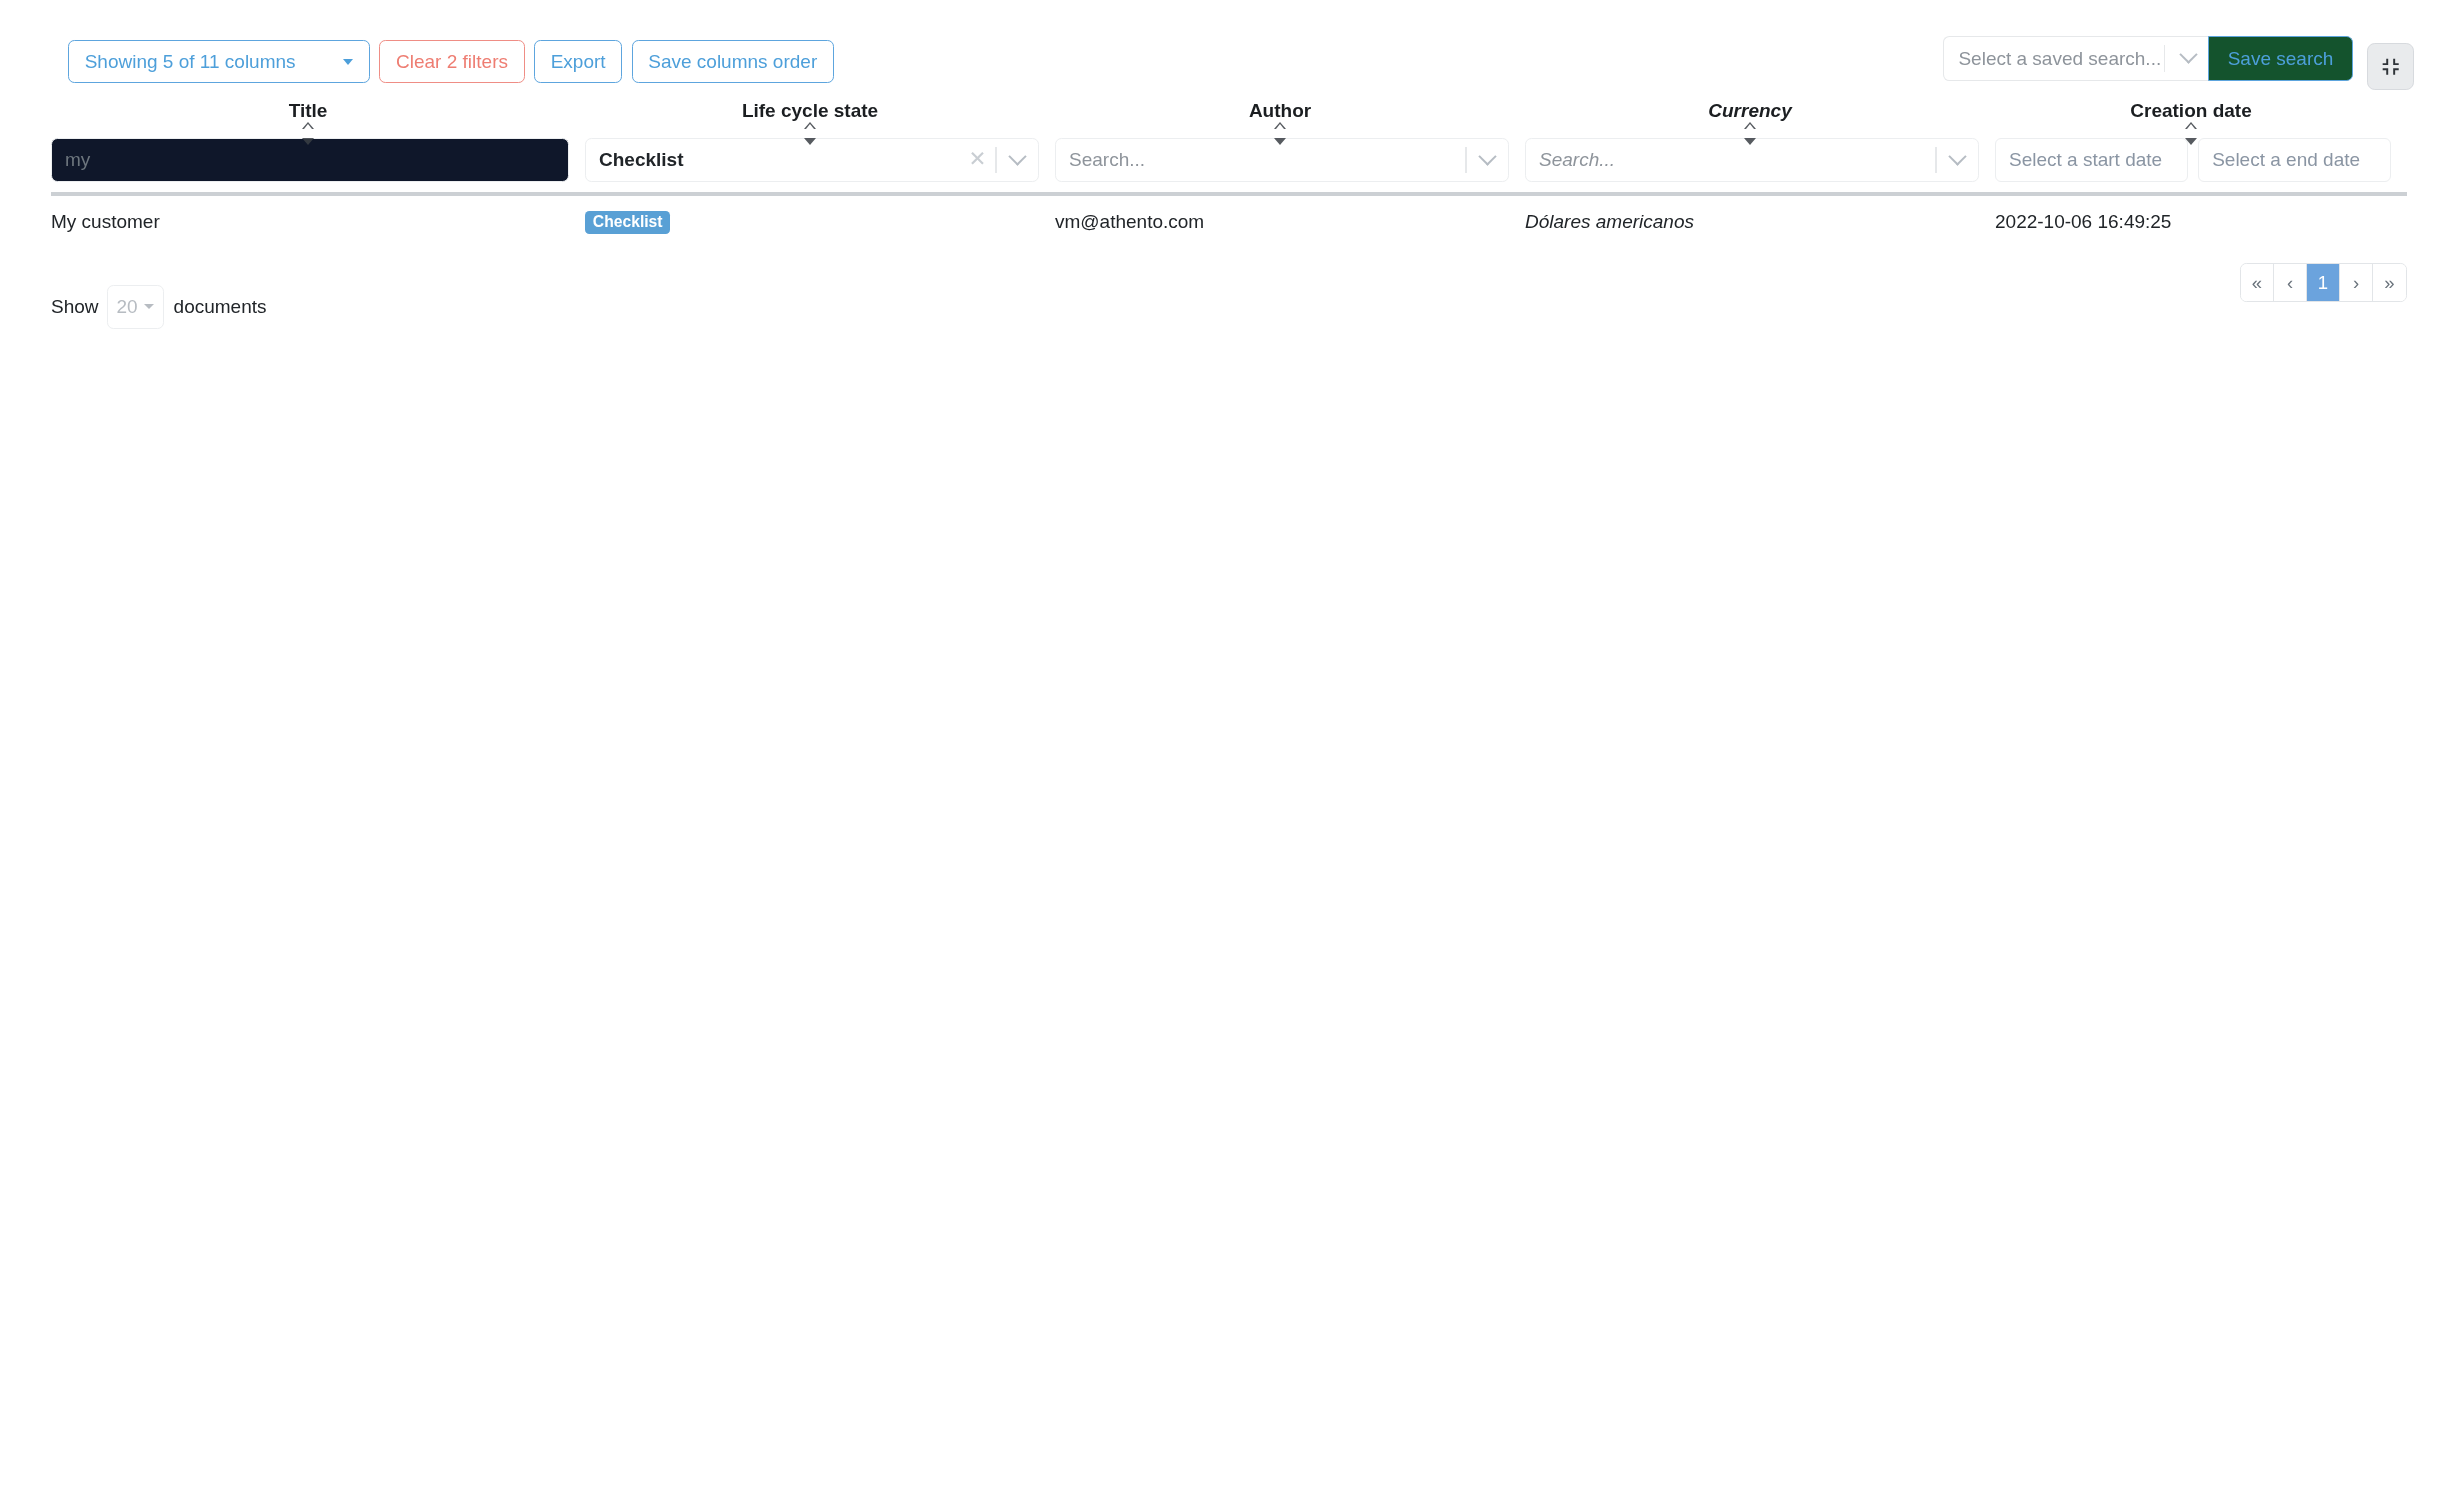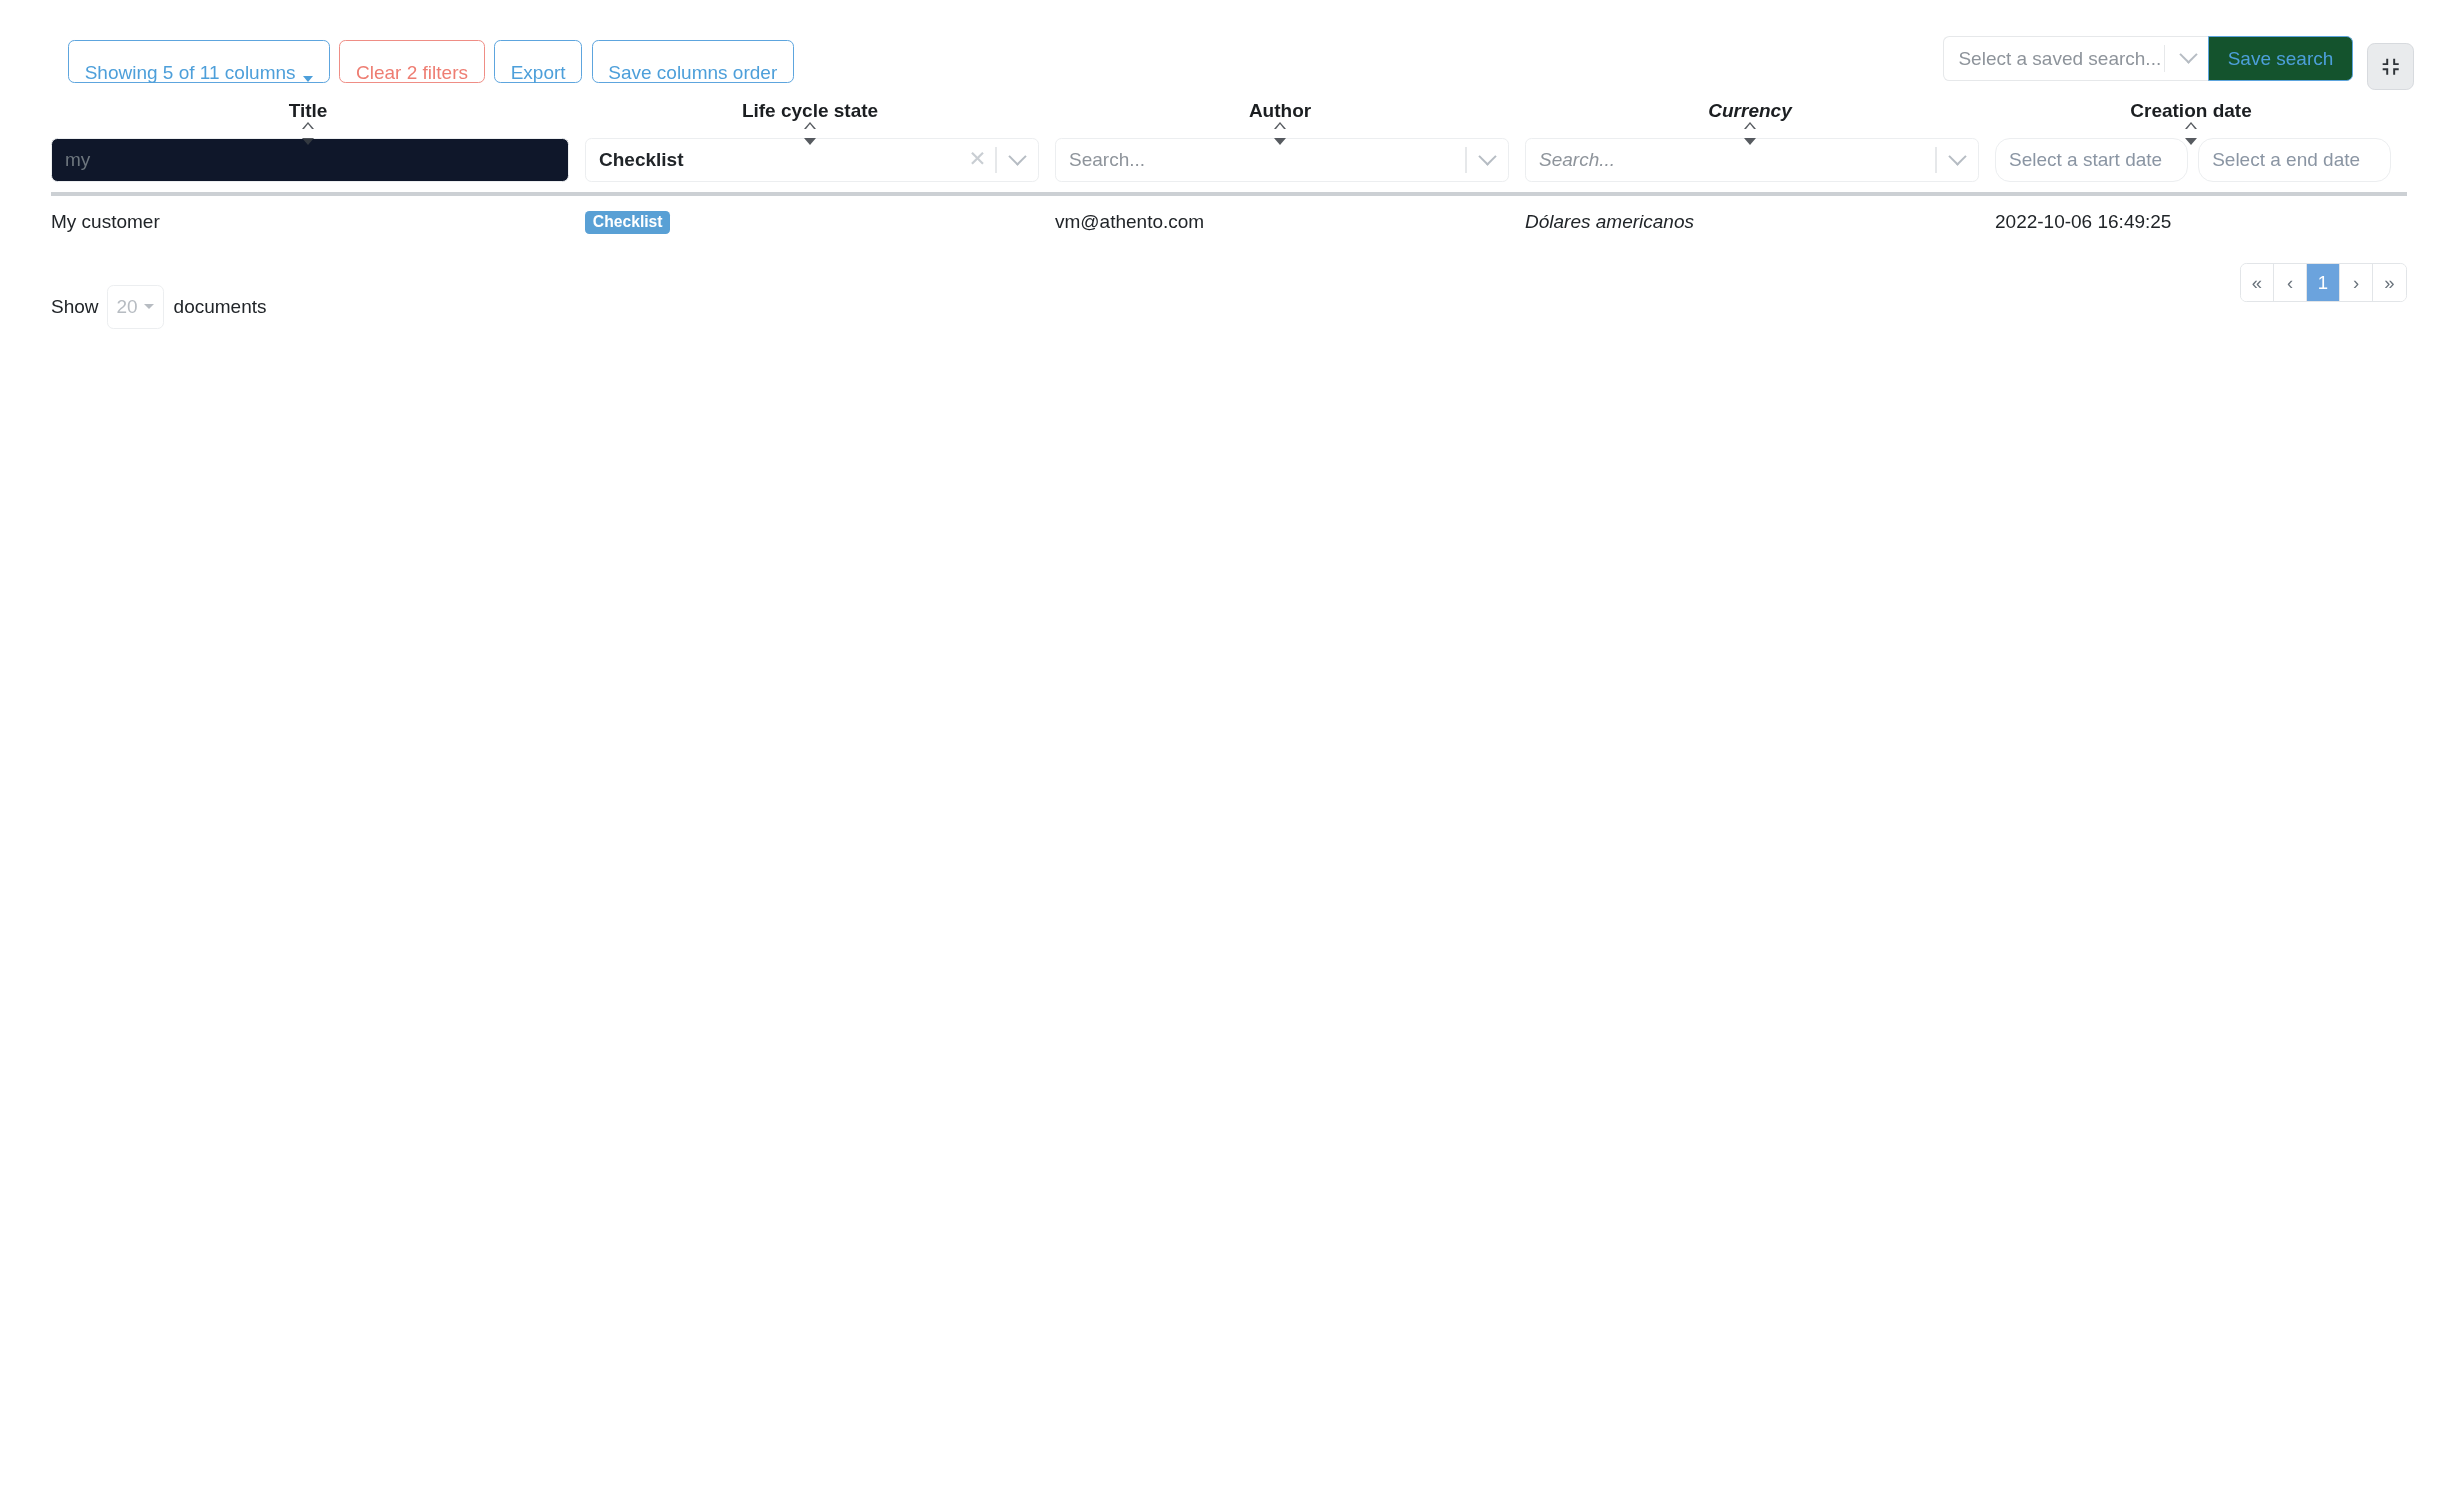--- a/index.html
+++ b/index.html
@@ -26,24 +26,25 @@
   }
   .btn-outline {
     height: 43px;
     padding: 0 15.7px;
     border-radius: 6.4px;
     background: #ffffff;
     border: 1.4px solid #5da5de;
     color: #4d9fda;
     font-size: 19px;
     line-height: 1;
-    display: flex; align-items: flex-end; justify-content: center;
+    display: flex; align-items: center; justify-content: center;
     white-space: nowrap;
     cursor: pointer;
     font-family: "Liberation Sans", sans-serif;
+    gap: 40px;
   }
   .btn-outline.danger {
     border-color: #ef8d85;
     color: #ee7d72;
   }
   .btn-caret {
     display: inline-block;
     margin-left: 7.8px;
     width: 0; height: 0;
     border-left: 5.7px solid transparent;
@@ -227,21 +228,21 @@
   .sel-chev {
     width: 33px;
     display: flex; align-items: center; justify-content: center;
     cursor: pointer;
   }
   .date-pair { display: flex; gap: 10px; }
   .date-input {
     flex: 1;
     height: 44px;
     border: 1.4px solid #eceef0;
-    border-radius: 15px;
+    border-radius: 6px;
     background: #fff;
     display: flex; align-items: center;
     padding: 0 13px;
     font-size: 19px;
     color: #8a95a3;
     white-space: nowrap;
     cursor: pointer;
   }
 
   .head-separator {

